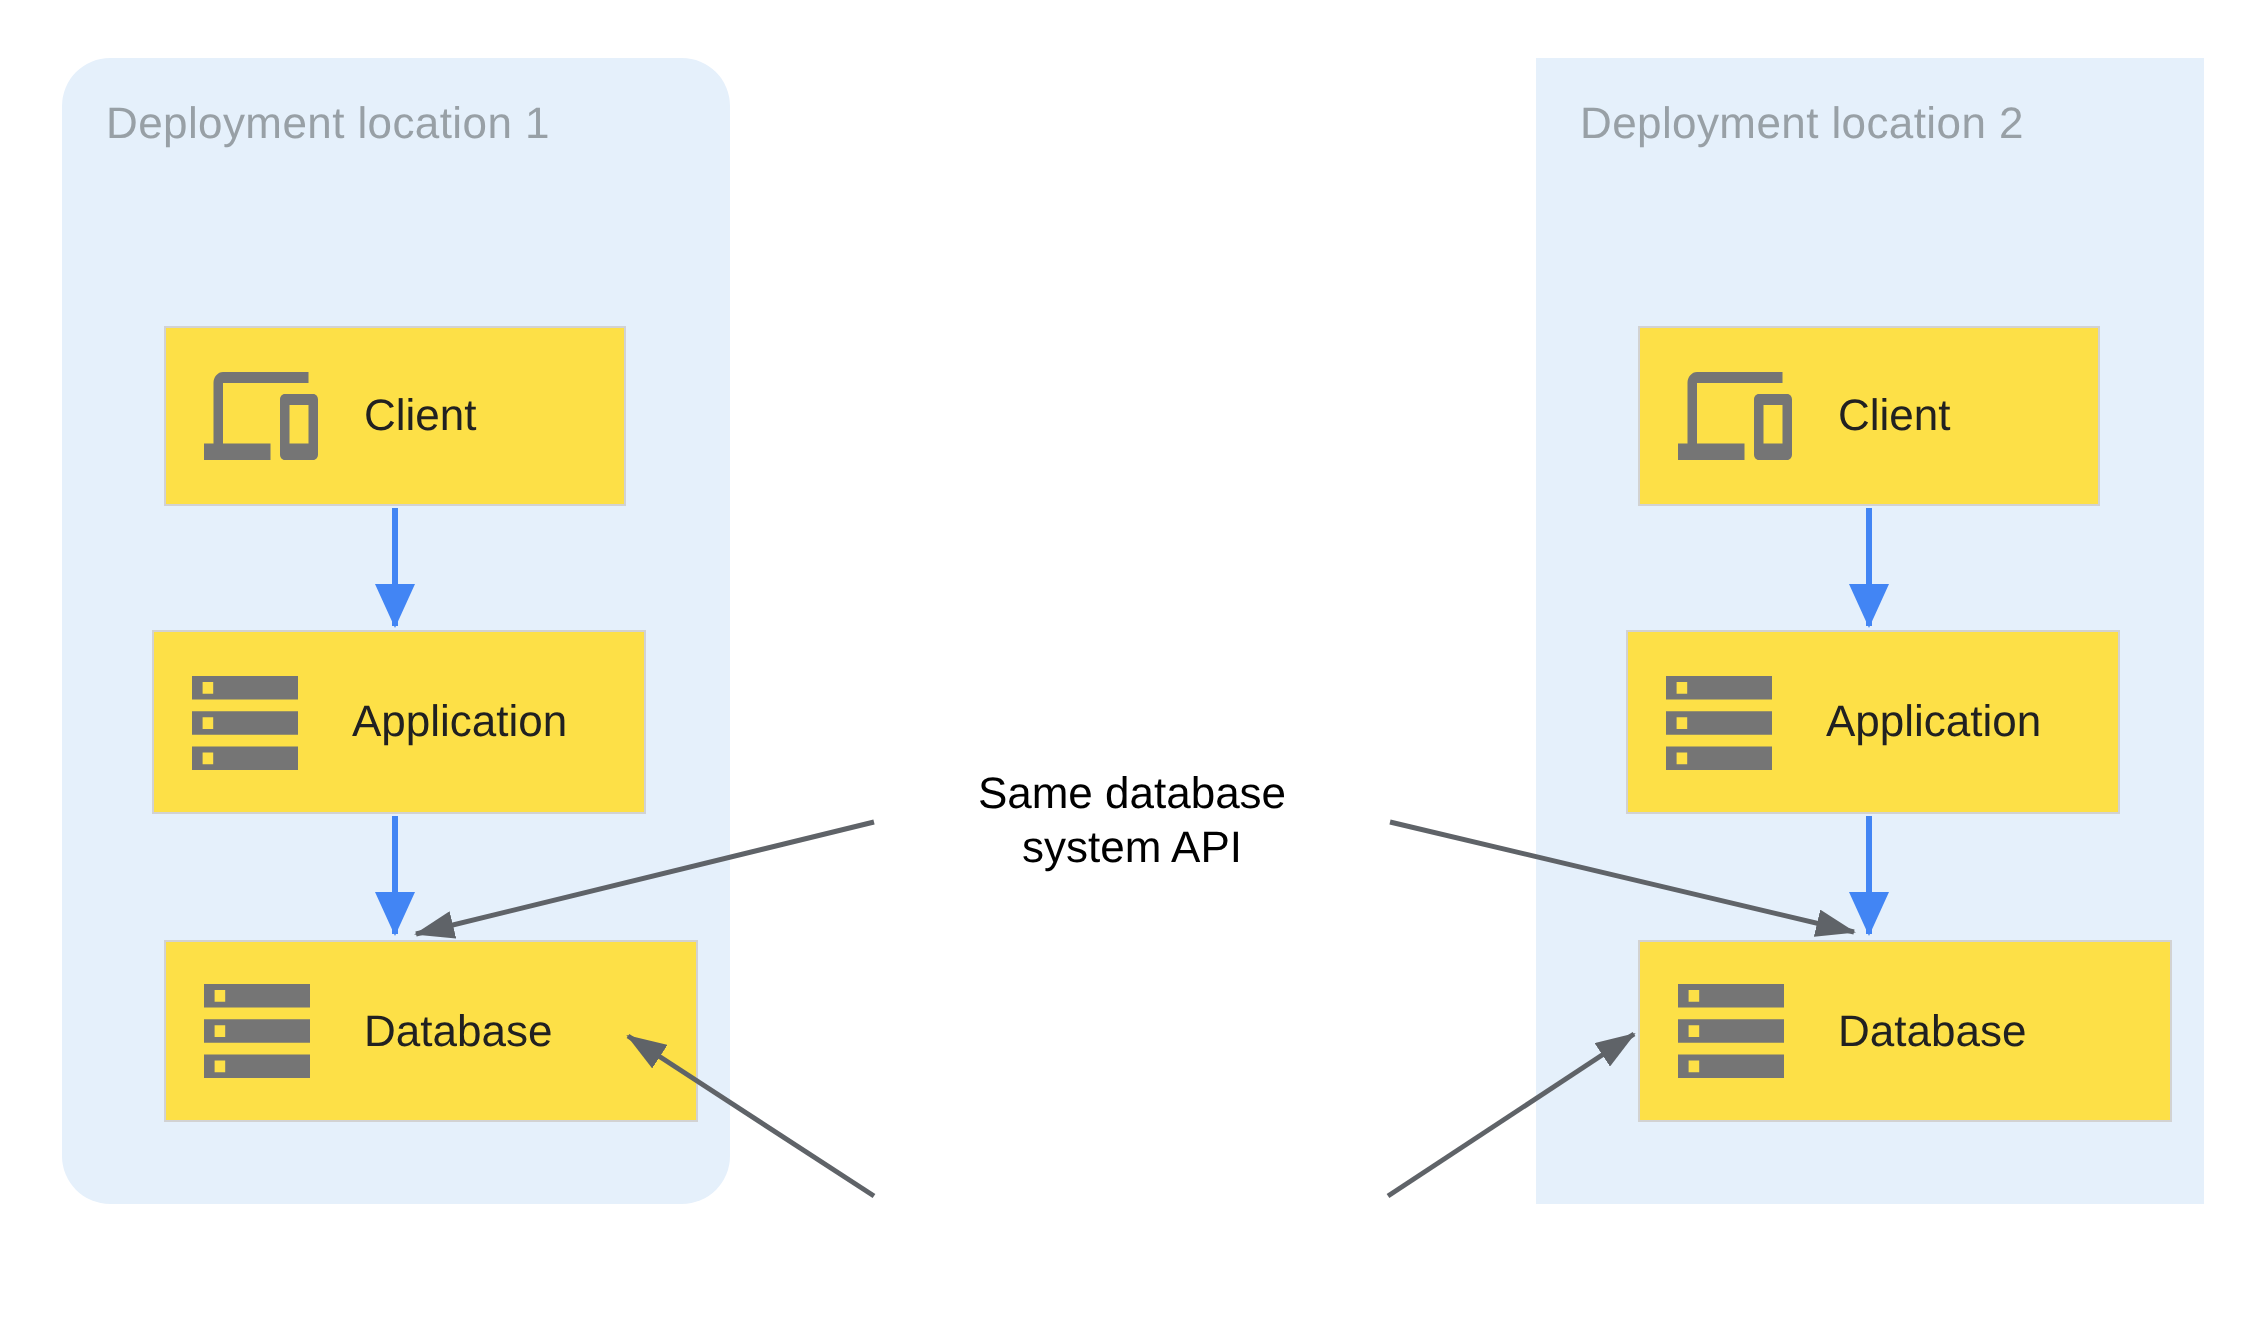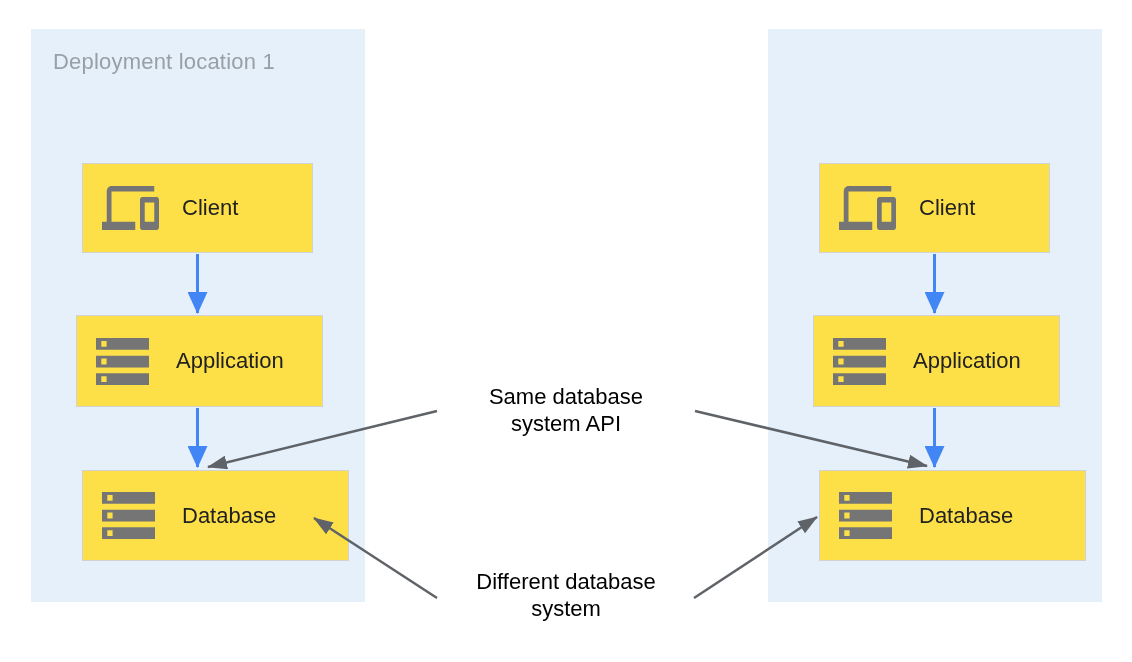--- a/index.html
+++ b/index.html
@@ -1,21 +1,21 @@
 <!DOCTYPE html>
 <html><head>
 <meta charset="utf-8">
 <style>
   html,body{margin:0;padding:0;background:#ffffff;}
   .stage{
     position:relative;width:1132px;height:662px;background:#ffffff;
     font-family:"Liberation Sans",sans-serif;overflow:hidden;
   }
   .panel{position:absolute;top:29px;width:334px;height:573px;background:#e5f0fb;}
-  .panel-1{left:31px;}
+  .panel-1{left:31px;border-radius:24px;}
   .panel-2{left:768px;}
   .panel-title{position:absolute;left:22px;top:20px;font-size:22px;color:#98a0a6;letter-spacing:.2px;}
   .node{
     position:absolute;display:flex;align-items:center;box-sizing:border-box;
     background:#fde047;border:1px solid #d2d2d2;padding-left:19px;
   }
   .node-client{left:51px;top:134px;width:231px;height:90px;}
   .node-application{left:45px;top:286px;width:247px;height:92px;}
   .node-database{left:51px;top:441px;width:267px;height:91px;}
   .icon{width:60px;flex:0 0 auto;display:flex;align-items:center;}
@@ -58,20 +58,21 @@
       <span class="icon">
         <svg width="53" height="47" viewBox="2 4 20 16" preserveAspectRatio="none" aria-hidden="true">
           <path d="M2 20h20v-4H2v4zm2-3h2v2H4v-2zM2 4v4h20V4H2zm4 3H4V5h2v2zm-4 7h20v-4H2v4zm2-3h2v2H4v-2z" fill="#757575"></path>
         </svg>
       </span>
       <span class="node-label">Database</span>
     </div>
   </section>
 
   <section class="panel panel-2">
+    <div class="panel-title">Deployment location 2</div>
 
     <div class="node node-client">
       <span class="icon">
         <svg width="57" height="44" viewBox="0 4 24 16" preserveAspectRatio="none" aria-hidden="true">
           <path d="M4 6h18V4H4c-1.1 0-2 .9-2 2v11H0v3h14v-3H4V6zm19 2h-6c-.55 0-1 .45-1 1v10c0 .55.45 1 1 1h6c.55 0 1-.45 1-1V9c0-.55-.45-1-1-1zm-1 9h-4v-7h4v7z" fill="#757575"></path>
         </svg>
       </span>
       <span class="node-label">Client</span>
     </div>
 
@@ -112,16 +113,14 @@
 
     <line x1="437" y1="411" x2="208" y2="467" stroke-width="2.5" marker-end="url(#mk-note)" stroke="#5f6368"></line>
     <line x1="695" y1="411" x2="927" y2="466" stroke-width="2.5" marker-end="url(#mk-note)" stroke="#5f6368"></line>
 
     <line x1="437" y1="598" x2="314" y2="518" stroke-width="2.5" marker-end="url(#mk-note)" stroke="#5f6368"></line>
     <line x1="694" y1="598" x2="817" y2="517" stroke-width="2.5" marker-end="url(#mk-note)" stroke="#5f6368"></line>
   </svg>
 
   <div class="annotation annotation-same">Same database
 system API</div>
-  <div class="annotation annotation-diff">Different database
-system</div>
 
 </div>
 
 </body></html>

